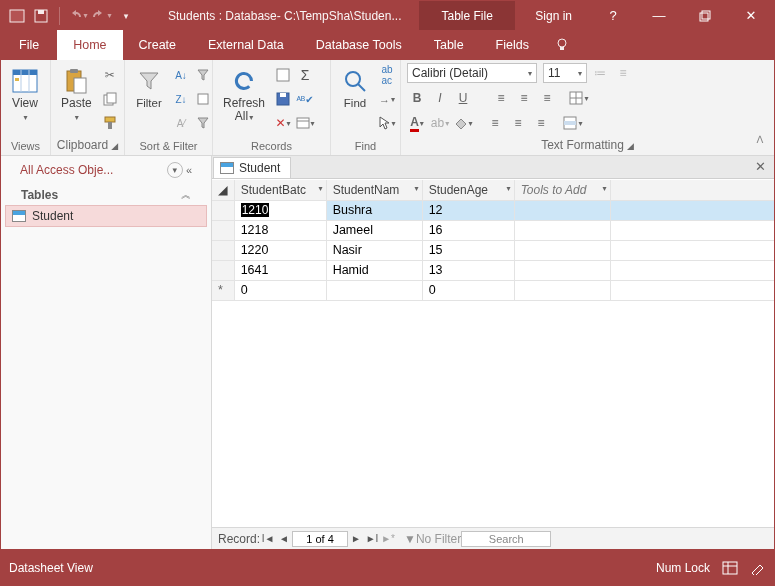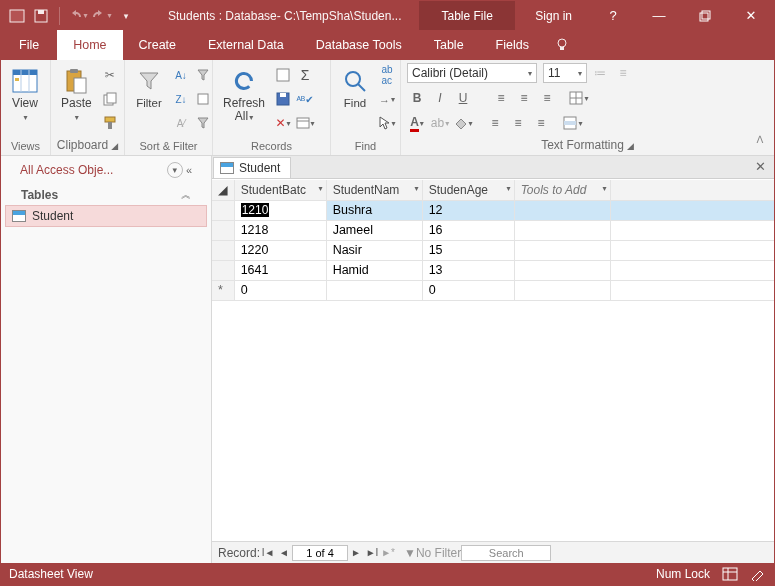--- a/index.html
+++ b/index.html
@@ -59,21 +59,21 @@
 tr.selrow td{background:#cde6f7}
 tr.selrow td.rowh{background:#f3f3f3}
 td.selcell{background:#fff!important}
 td.selcell span{background:#000;color:#fff;padding:0 1px}
 td.num{text-align:right}
 .cta{color:#777;font-style:italic}
 .recnav{height:22px;background:#f3f3f3;border-top:1px solid #d8d8d8;display:flex;align-items:center;padding:0 6px;font-size:11.5px;color:#555}
 .recnav .btn{width:16px;height:16px;display:flex;align-items:center;justify-content:center;border:1px solid transparent;color:#555;font-size:10px}
 .recnav input{width:56px;height:16px;border:1px solid #c3c3c3;text-align:center;font-size:11px}
 .recnav .srch{width:90px;height:16px;border:1px solid #c3c3c3;padding:0 3px;font-size:11px;color:#888}
-.status{height:22px;background:#a34141;color:#fff;display:flex;align-items:flex-end;padding:4px 8px;font-size:11.5px}
+.status{height:36px;background:#a34141;color:#fff;display:flex;align-items:flex-end;padding:10px 8px;font-size:11.5px}
 .status .right{margin-left:auto;display:flex;align-items:center;gap:12px}
 svg{display:block}
 .collapse{margin-left:auto;width:18px;text-align:center;color:#888;font-size:10px}
 .txtfmt{padding:3px 6px 0}
 .txtfmt .body{flex-direction:column;align-items:stretch}
 </style>
 </head>
 <body>
 
 <div class="titlebar">

